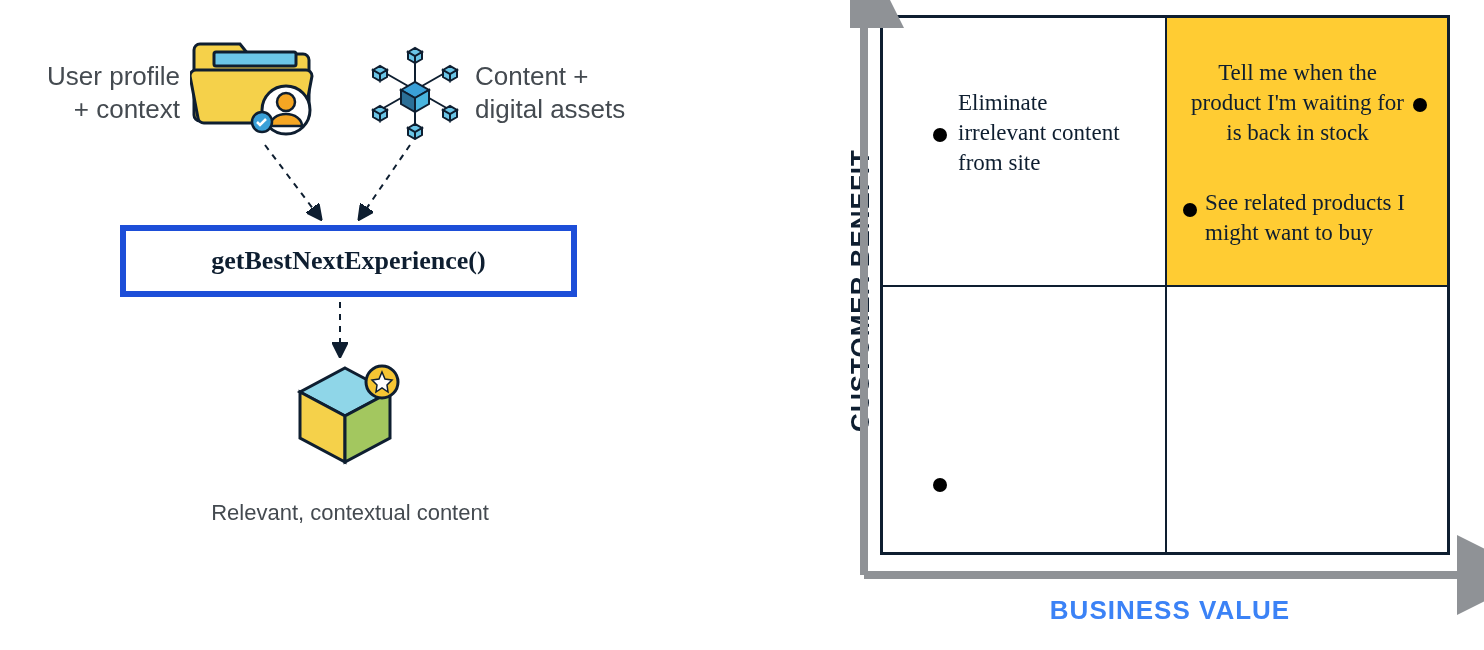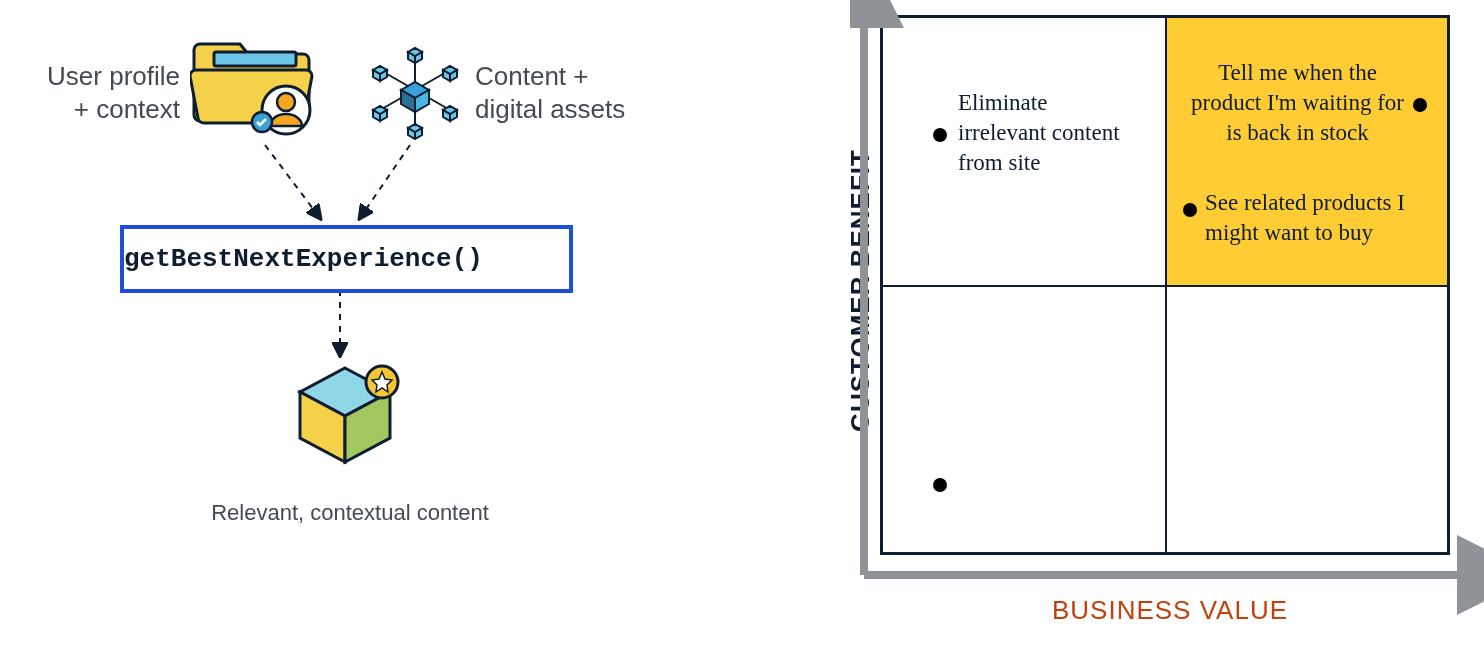--- a/index.html
+++ b/index.html
@@ -45,25 +45,26 @@
   .cluster-icon {
     position: absolute;
     left: 365px; top: 40px;
     width: 100px; height: 100px;
   }
   
   .func-box {
     position: absolute;
     left: 120px; top: 225px;
     width: 445px; height: 60px;
-    border: 4px solid #1d4ed8;
+    border: 6px solid #1d4ed8;
     background: #ffffff;
     display: flex;
     align-items: center;
-    font-family: Liberation Mono, monospace;
+    justify-content: center;
+    font-family: Liberation Serif, serif;
     font-weight: 700;
     font-size: 26px;
     color: #0e1e30;
   }
   
   .out-cube {
     position: absolute;
     left: 290px; top: 360px;
     width: 110px; height: 110px;
   }
@@ -103,25 +104,25 @@
     color: #0e1e30;
     width: 400px;
     text-align: center;
   }
   .axis-x-label {
     position: absolute;
     left: 70px; top: 580px;
     width: 560px;
     text-align: center;
     font-family: "Arial Narrow", Arial, sans-serif;
-    font-weight: 400;
+    font-weight: 700;
     font-stretch: condensed;
     letter-spacing: 1px;
     font-size: 26px;
-    color: #c2410c;
+    color: #3b82f6;
   }
   .quad-box {
     position: absolute;
     left: 60px; top: 0;
     width: 570px; height: 540px;
     border: 3px solid #0e1e30;
     box-sizing: border-box;
   }
   .quad-box .divider-v {
     position: absolute;

